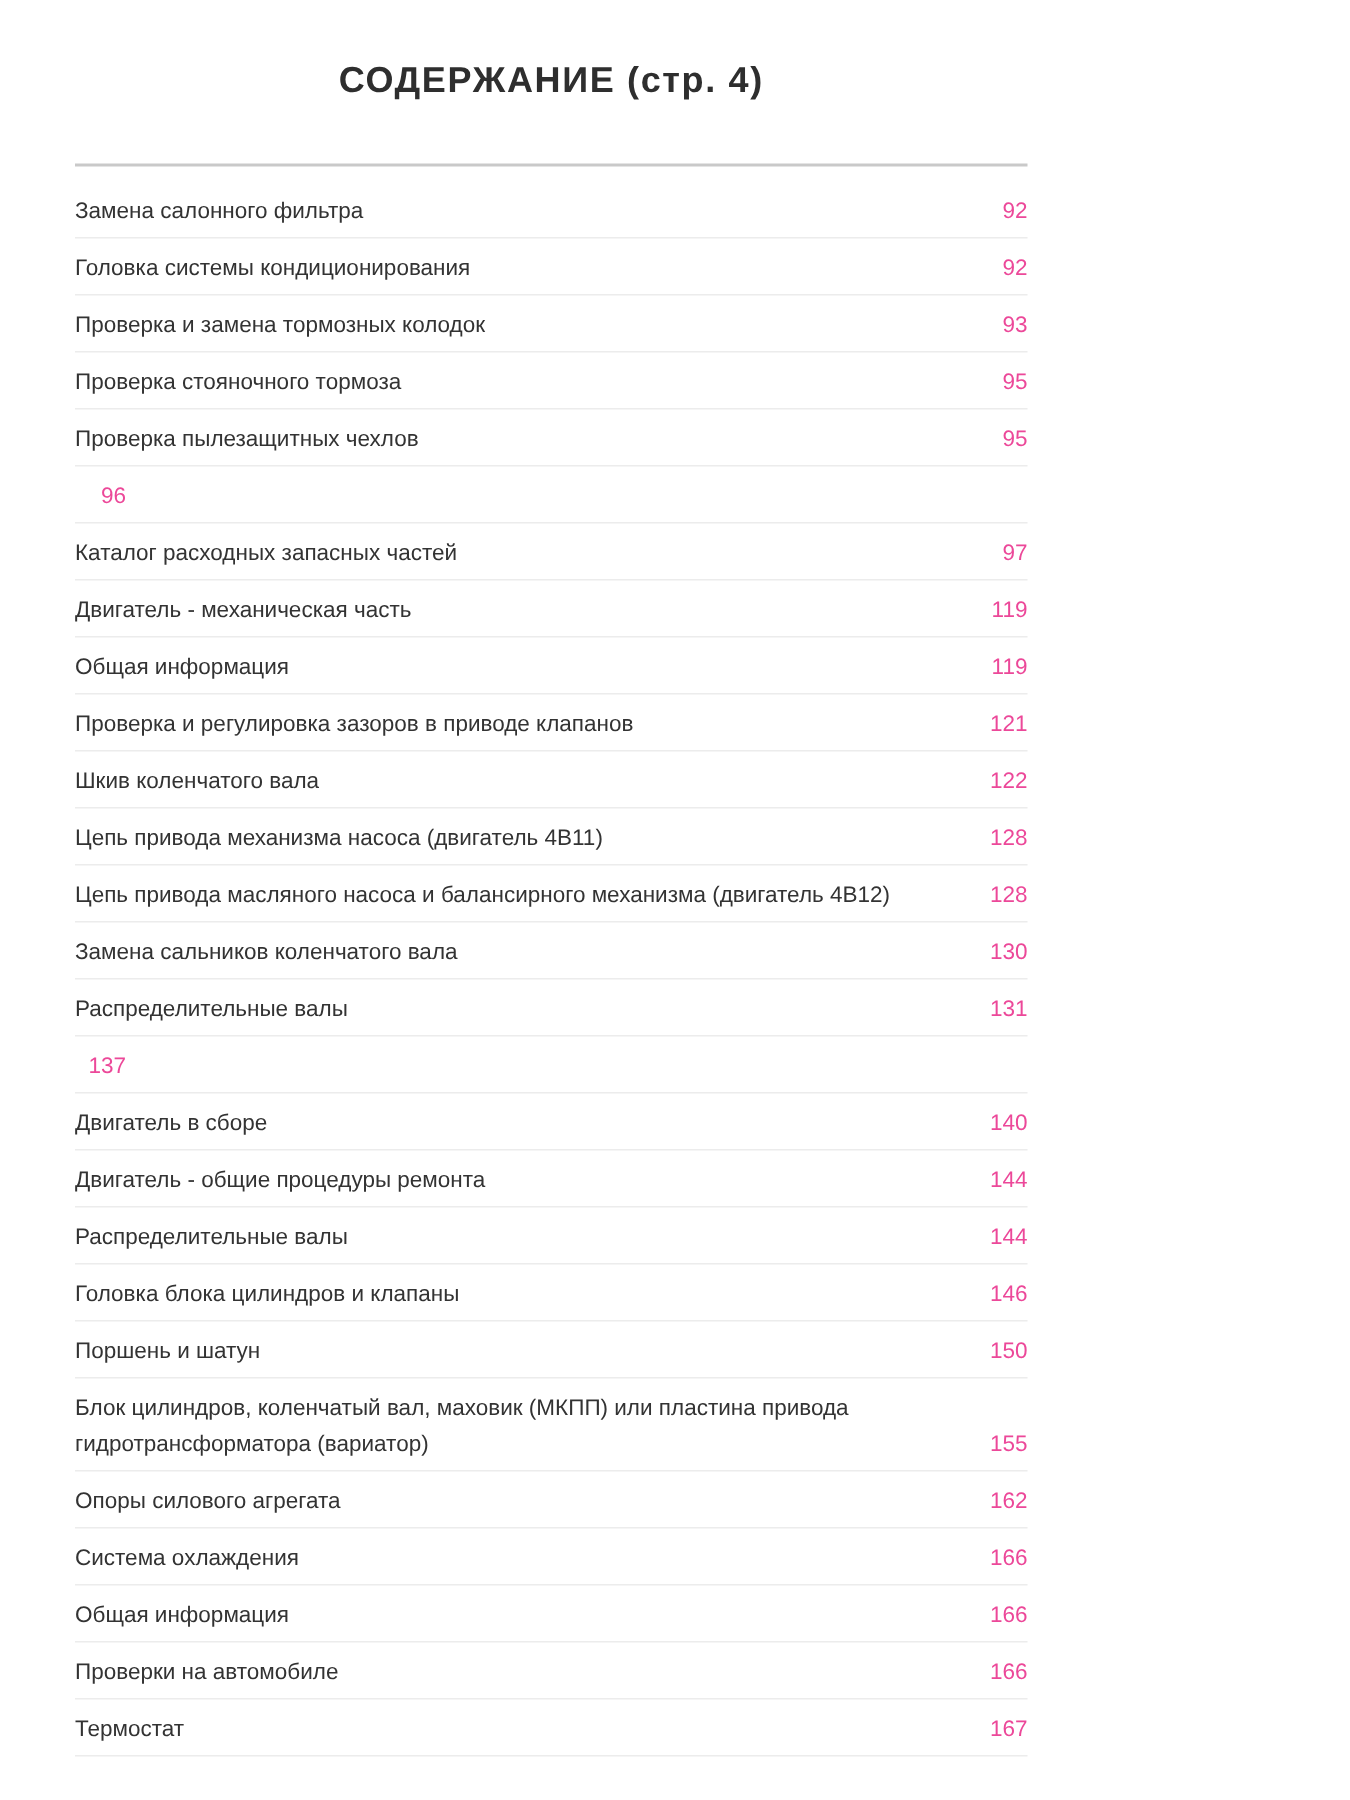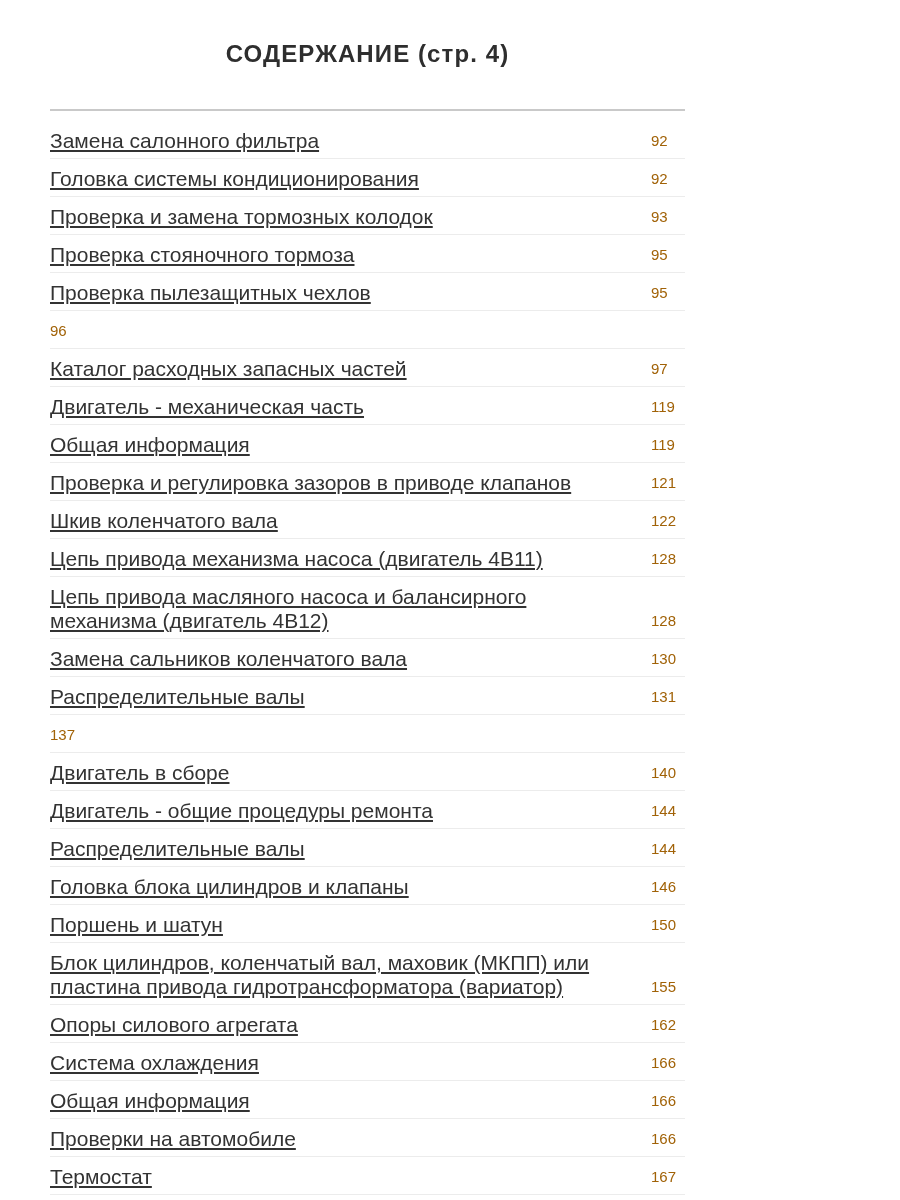--- a/index.html
+++ b/index.html
@@ -55,32 +55,32 @@
     border-bottom: 1px solid #ececec;
     min-height: 34px;
     padding-top: 8px;
     padding-bottom: 5px;
     box-sizing: border-box;
   }
   .toc-row:first-child {
     padding-top: 18px;
   }
   .toc-label {
-    font-size: 21px;
+    font-size: 15px;
     line-height: 24px;
     color: #333333;
     flex: 1 1 auto;
     max-width: 700px;
-    text-decoration: underline;
   }
   .toc-page {
     font-size: 15px;
     line-height: 24px;
-    color: #a16207;
+    color: #ec4899;
     flex: 0 0 auto;
+    text-align: right;
     min-width: 34px;
     white-space: nowrap;
   }
 </style>
 </head>
 <body>
 
 <div class="page">
 
   <h1 class="toc-title">СОДЕРЖАНИЕ (стр. 4)</h1>

